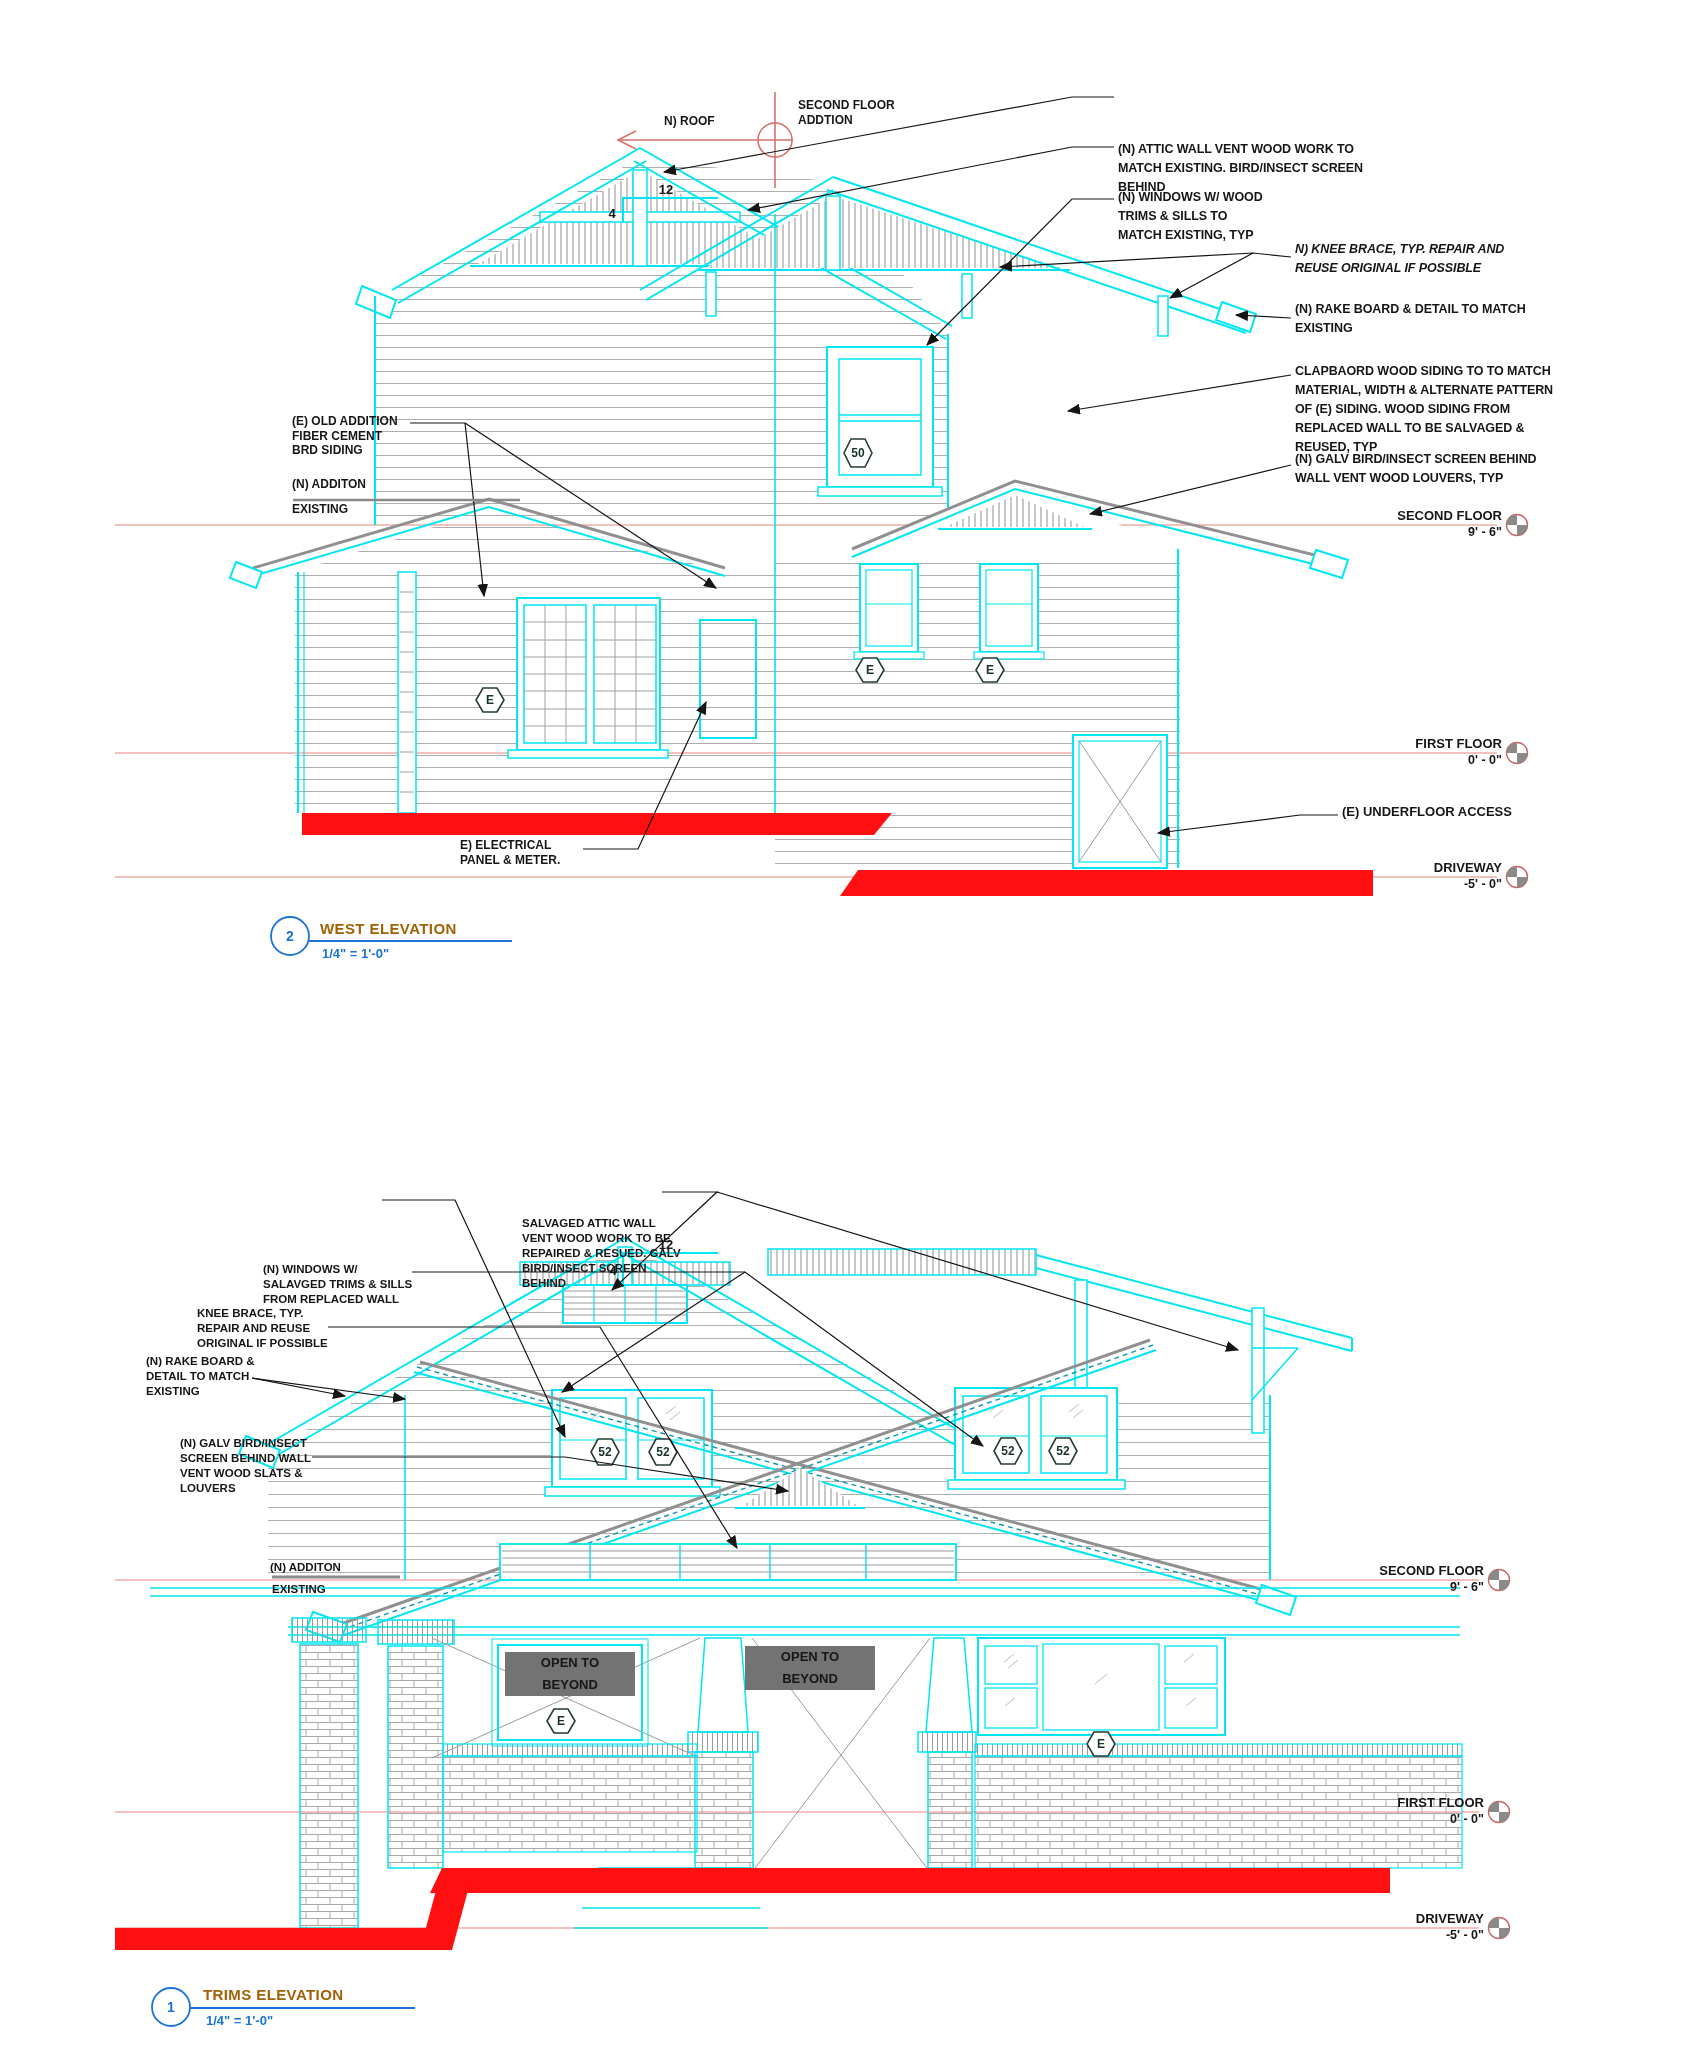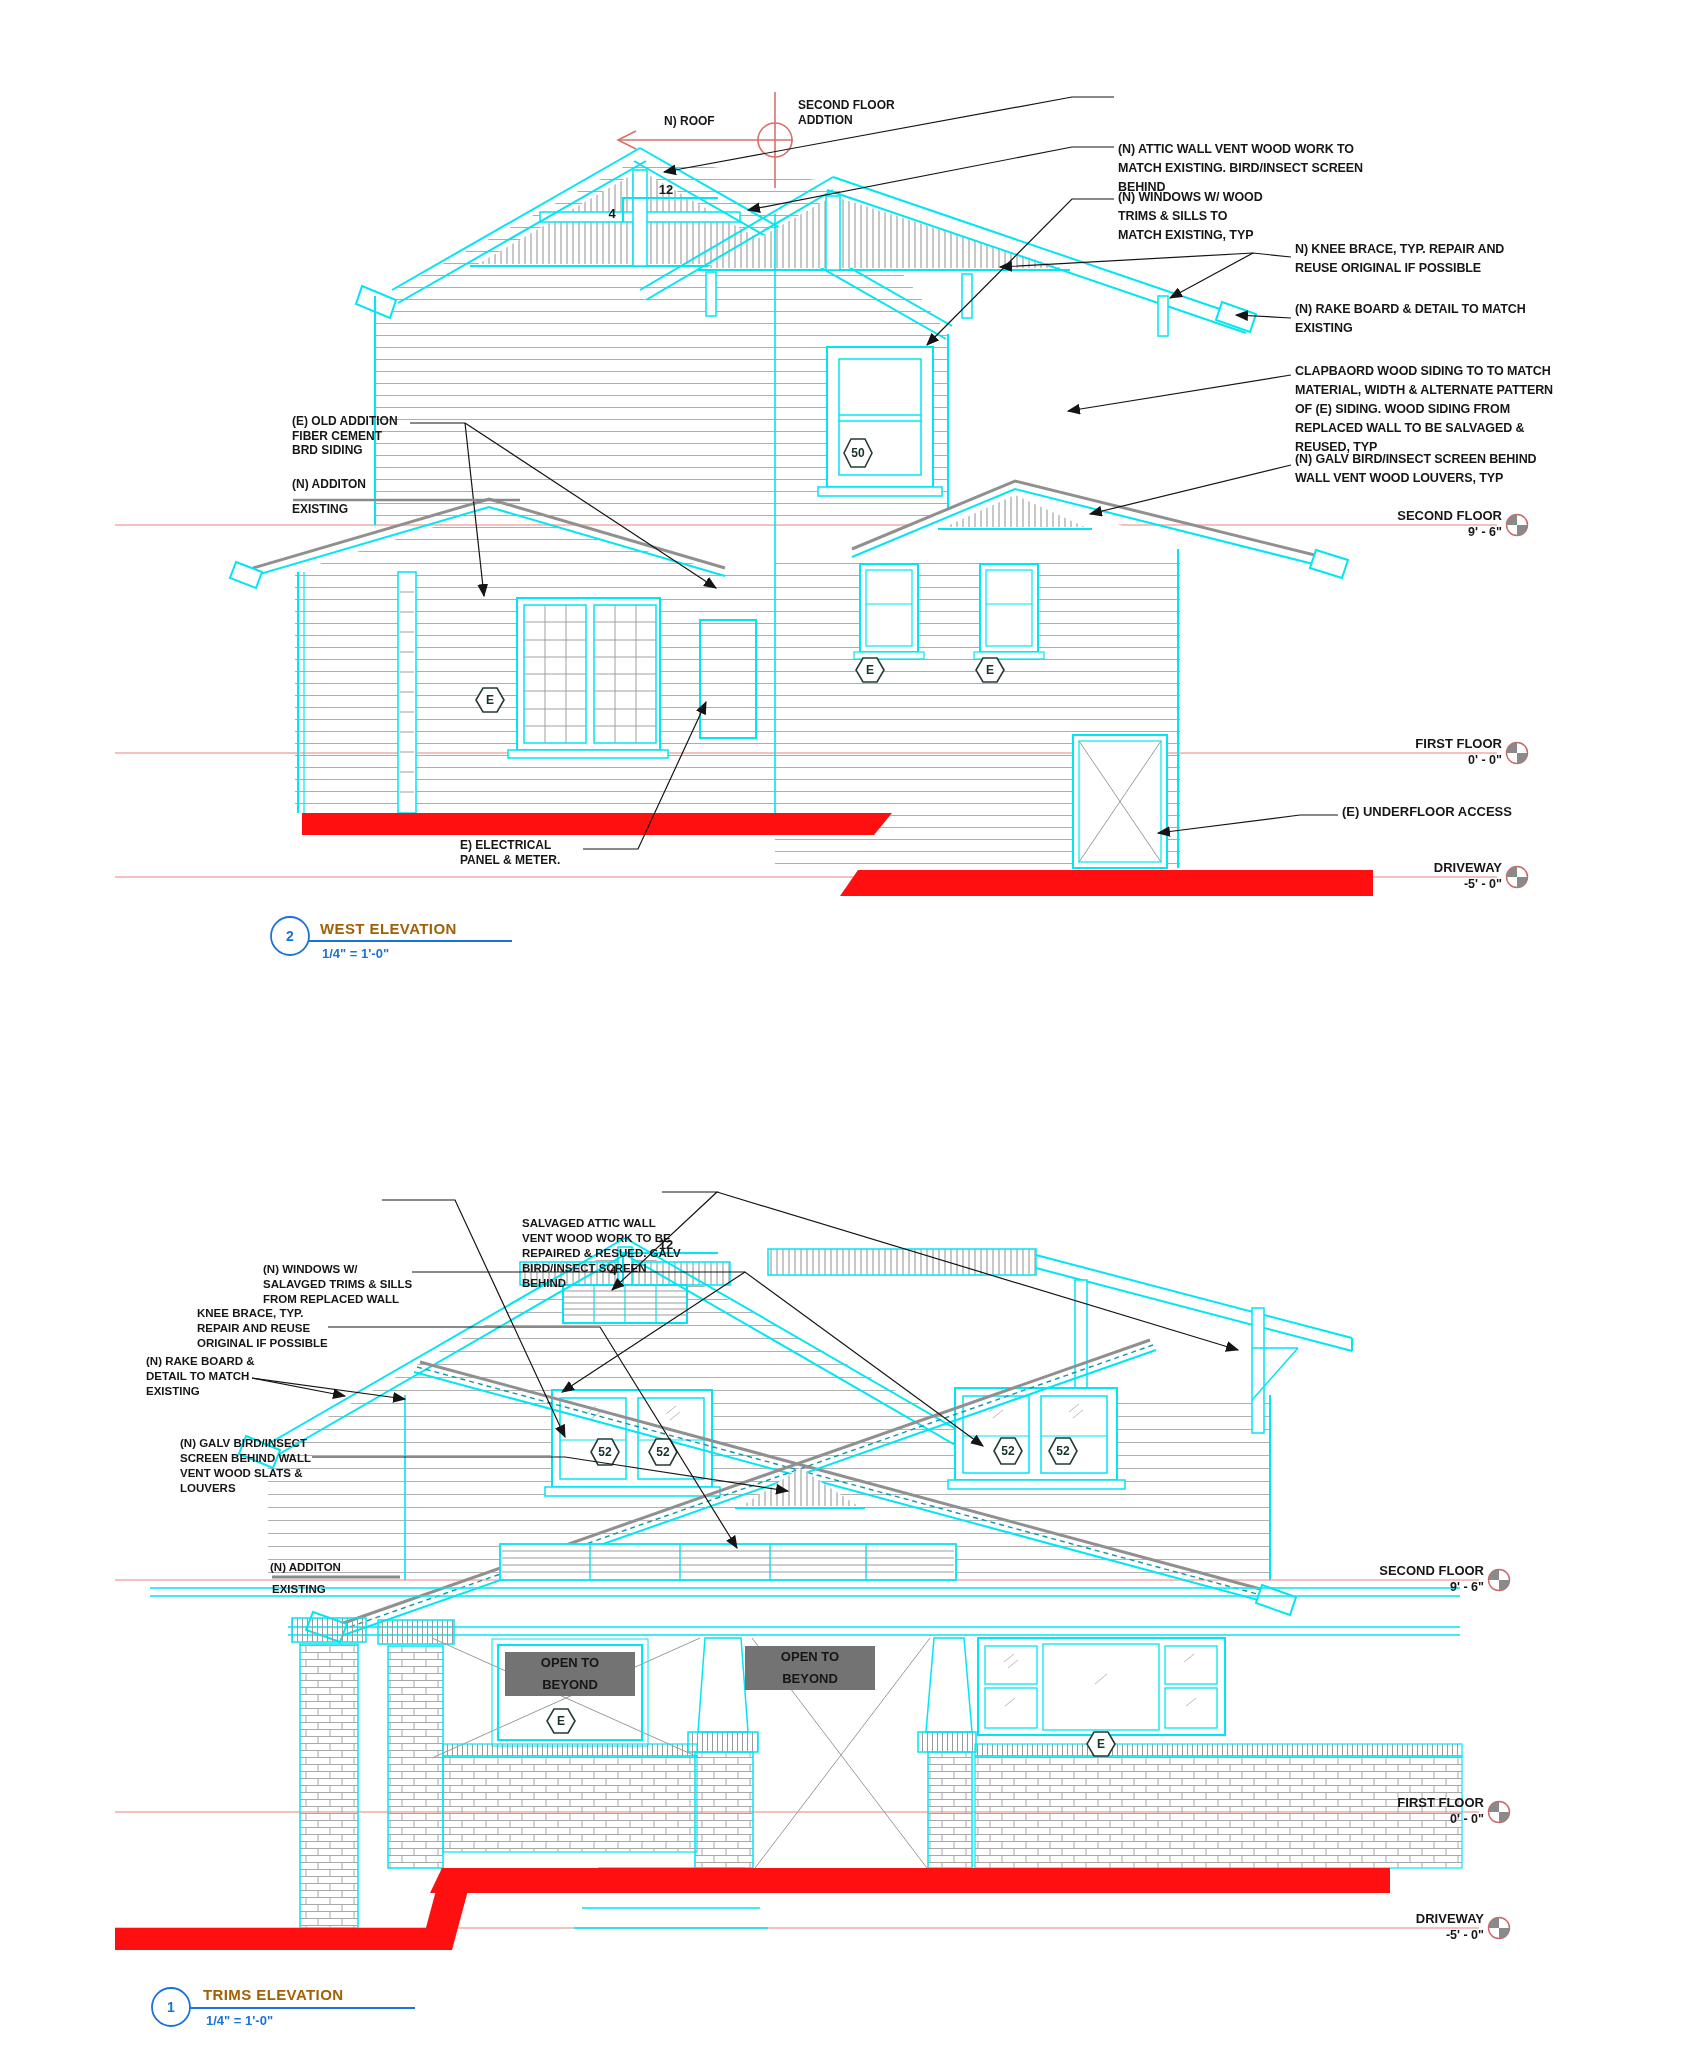--- a/index.html
+++ b/index.html
@@ -419,21 +419,21 @@
 <div class="ann s" style="left:664px;top:114px;">N) ROOF</div>
 <div class="ann s" style="left:798px;top:98px;">SECOND FLOOR
 ADDTION</div>
 
 <div class="ann w" style="left:1118px;top:140px;">(N)  ATTIC  WALL VENT  WOOD WORK TO
 MATCH EXISTING. BIRD/INSECT SCREEN
 BEHIND</div>
 <div class="ann w" style="left:1118px;top:188px;">(N) WINDOWS W/ WOOD
 TRIMS &amp; SILLS TO
 MATCH EXISTING, TYP</div>
-<div class="ann w" style="left:1295px;top:240px;">N) KNEE BRACE, TYP. REPAIR AND
+<div class="ann w" style="left:1295px;top:240px;font-style:italic;">N) KNEE BRACE, TYP. REPAIR AND
 REUSE ORIGINAL IF POSSIBLE</div>
 <div class="ann w" style="left:1295px;top:300px;">(N) RAKE BOARD &amp; DETAIL TO MATCH
 EXISTING</div>
 <div class="ann w" style="left:1295px;top:362px;">CLAPBAORD WOOD SIDING TO TO MATCH
 MATERIAL, WIDTH &amp; ALTERNATE  PATTERN
 OF (E) SIDING. WOOD SIDING FROM
 REPLACED WALL TO BE SALVAGED &amp;
 REUSED, TYP</div>
 <div class="ann w" style="left:1295px;top:450px;">(N) GALV BIRD/INSECT SCREEN BEHIND
 WALL VENT WOOD  LOUVERS, TYP</div>

